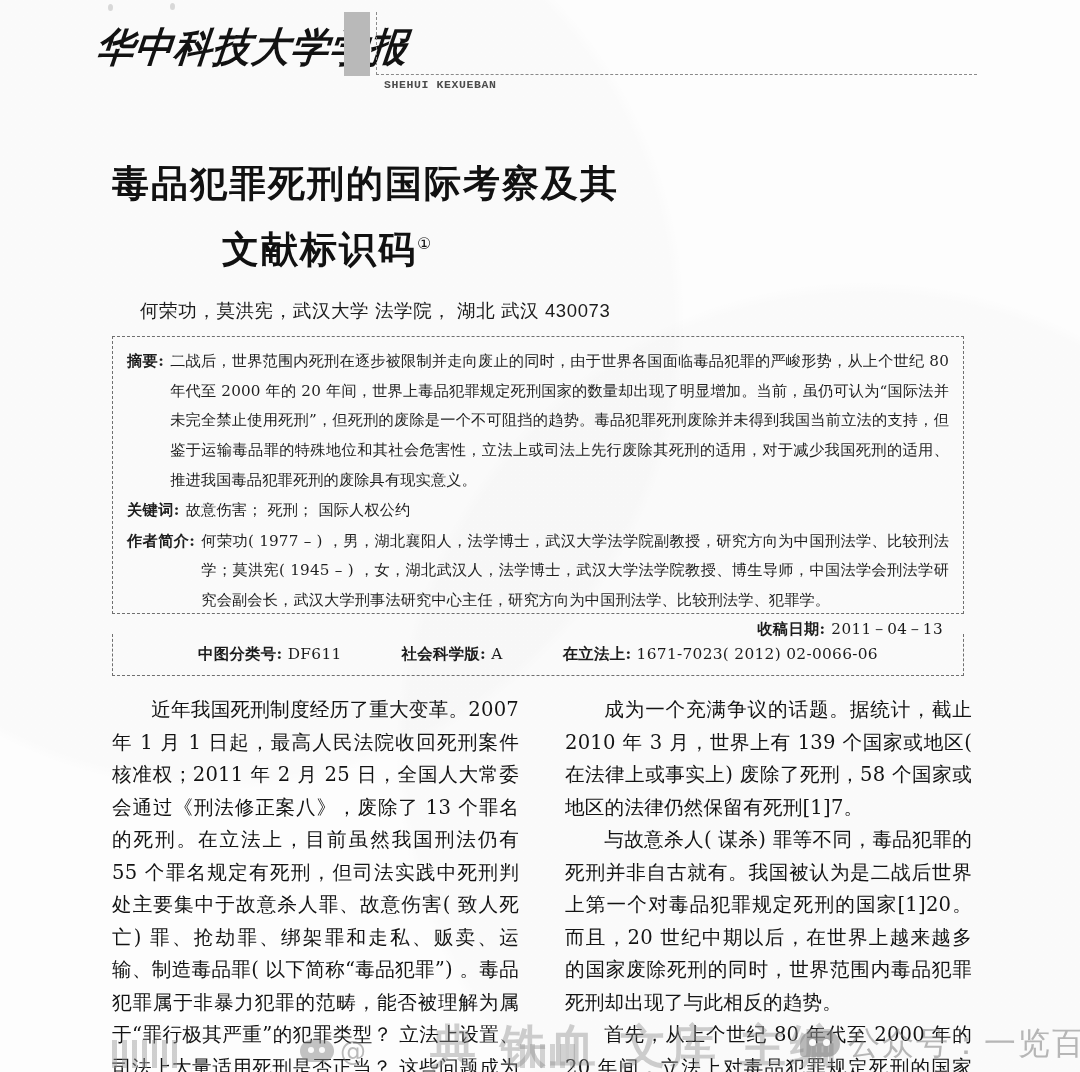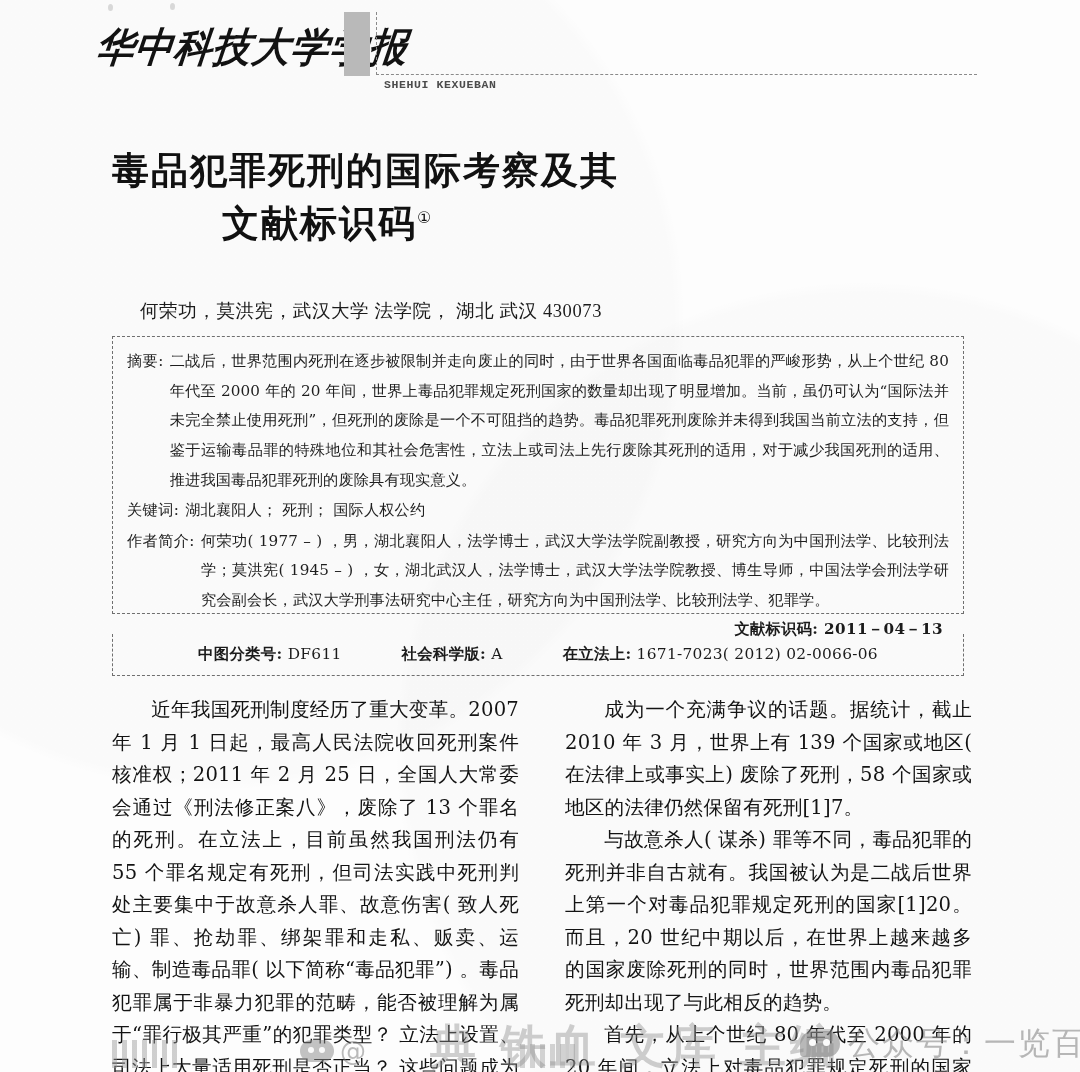--- a/index.html
+++ b/index.html
@@ -81,34 +81,35 @@
     width: 1080px;
   }
   .title-line {
     font-family: "DejaVu Sans", "Liberation Sans", sans-serif;
     font-weight: bold;
     font-size: 37px;
     letter-spacing: 2px;
     color: #111;
     line-height: 1.42;
     white-space: nowrap;
+    margin-top: 13px;
   }
   .title-line.l1 { padding-left: 112px; }
   .title-line.l2 { padding-left: 222px; }
   .title-sup {
     font-size: 16px;
     vertical-align: super;
     font-weight: normal;
   }
 
   
   .authors {
     position: absolute;
     left: 140px; top: 298px;
-    font-family: Liberation Serif, serif;
+    font-family: Liberation Sans, sans-serif;
     font-size: 18.5px;
     letter-spacing: 0.6px;
     color: #1b1b1b;
     white-space: nowrap;
   }
 
   
   .abs-box {
     position: absolute;
     left: 112px; top: 336px;
@@ -123,41 +124,41 @@
   .meta-row {
     display: flex;
     align-items: flex-start;
     font-family: "DejaVu Serif", "Liberation Serif", serif;
     font-size: 15.2px;
     line-height: 1.95;
     color: #1e1e1e;
     margin-bottom: 1px;
   }
   .meta-label {
-    font-weight: normal;
+    font-weight: bold;
     white-space: nowrap;
     flex: 0 0 auto;
     padding-right: 6px;
     letter-spacing: 0.4px;
   }
   .meta-val {
     flex: 1 1 auto;
     text-align: justify;
     text-justify: inter-character;
     letter-spacing: 0.15px;
   }
   .recv-date {
     text-align: right;
     font-family: "DejaVu Serif", "Liberation Serif", serif;
     font-size: 15.2px;
     font-weight: bold;
     padding: 2px 6px 0 0;
     letter-spacing: 0.4px;
   }
-  .recv-date span.val { font-weight: bold; }
+  .recv-date span.val { font-weight: normal; }
 
   
   .class-box {
     position: absolute;
     left: 112px; top: 634px;
     width: 852px;
     height: 42px;
     border: 1px dashed #6f6f6f;
     border-top: none;
     box-sizing: border-box;
@@ -293,27 +294,27 @@
   <div class="authors">何荣功，莫洪宪，武汉大学 法学院， 湖北 武汉 430073</div>
 
   <div class="abs-box">
     <div class="abs-inner">
       <div class="meta-row">
         <div class="meta-label">摘要:</div>
         <div class="meta-val">二战后，世界范围内死刑在逐步被限制并走向废止的同时，由于世界各国面临毒品犯罪的严峻形势，从上个世纪 80 年代至 2000 年的 20 年间，世界上毒品犯罪规定死刑国家的数量却出现了明显增加。当前，虽仍可认为“国际法并未完全禁止使用死刑”，但死刑的废除是一个不可阻挡的趋势。毒品犯罪死刑废除并未得到我国当前立法的支持，但鉴于运输毒品罪的特殊地位和其社会危害性，立法上或司法上先行废除其死刑的适用，对于减少我国死刑的适用、推进我国毒品犯罪死刑的废除具有现实意义。</div>
       </div>
       <div class="meta-row">
         <div class="meta-label">关键词:</div>
-        <div class="meta-val">湖北襄阳人； 死刑； 国际人权公约</div>
+        <div class="meta-val">故意伤害； 死刑； 国际人权公约</div>
       </div>
       <div class="meta-row">
         <div class="meta-label">作者简介:</div>
         <div class="meta-val">何荣功( 1977 – ) ，男，湖北襄阳人，法学博士，武汉大学法学院副教授，研究方向为中国刑法学、比较刑法学；莫洪宪( 1945 – ) ，女，湖北武汉人，法学博士，武汉大学法学院教授、博生导师，中国法学会刑法学研究会副会长，武汉大学刑事法研究中心主任，研究方向为中国刑法学、比较刑法学、犯罪学。</div>
       </div>
-      <div class="recv-date"><span>文献标识码:</span> <span class="val">2011－04－13</span></div>
+      <div class="recv-date"><span>收稿日期:</span> <span class="val">2011－04－13</span></div>
     </div>
   </div>
 
   <div class="class-box">
     <div class="class-item"><b>中图分类号:</b> <span>DF611</span></div>
     <div class="class-item"><b>社会科学版:</b> <span>A</span></div>
     <div class="class-item"><b>在立法上:</b> <span>1671-7023( 2012) 02-0066-06</span></div>
   </div>
 
   <div class="cols">

